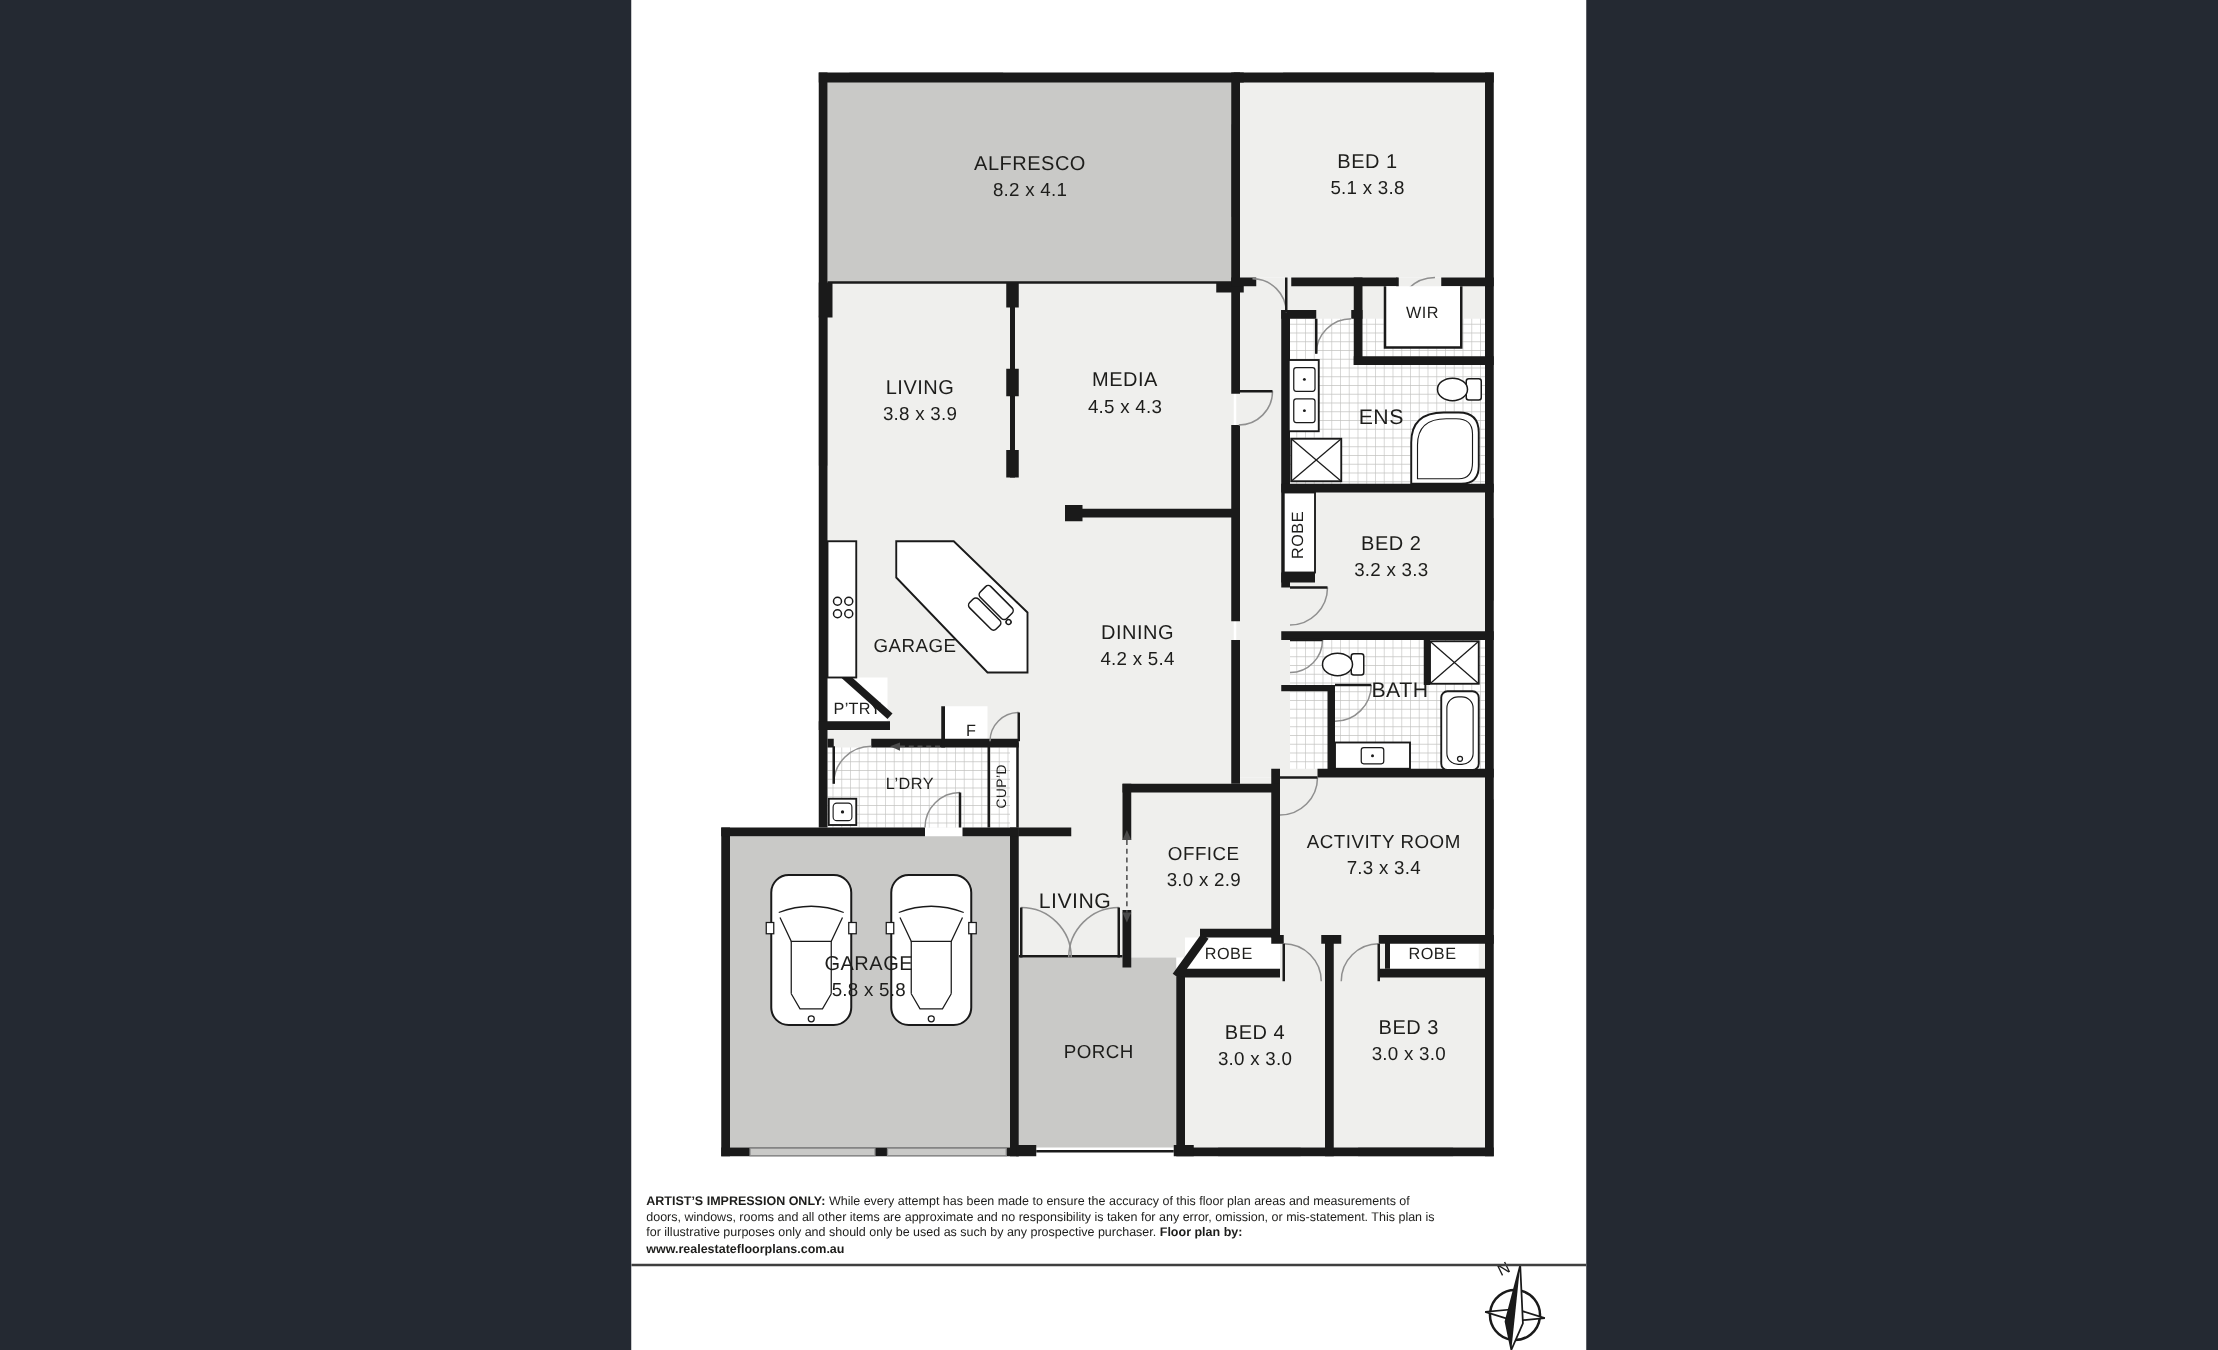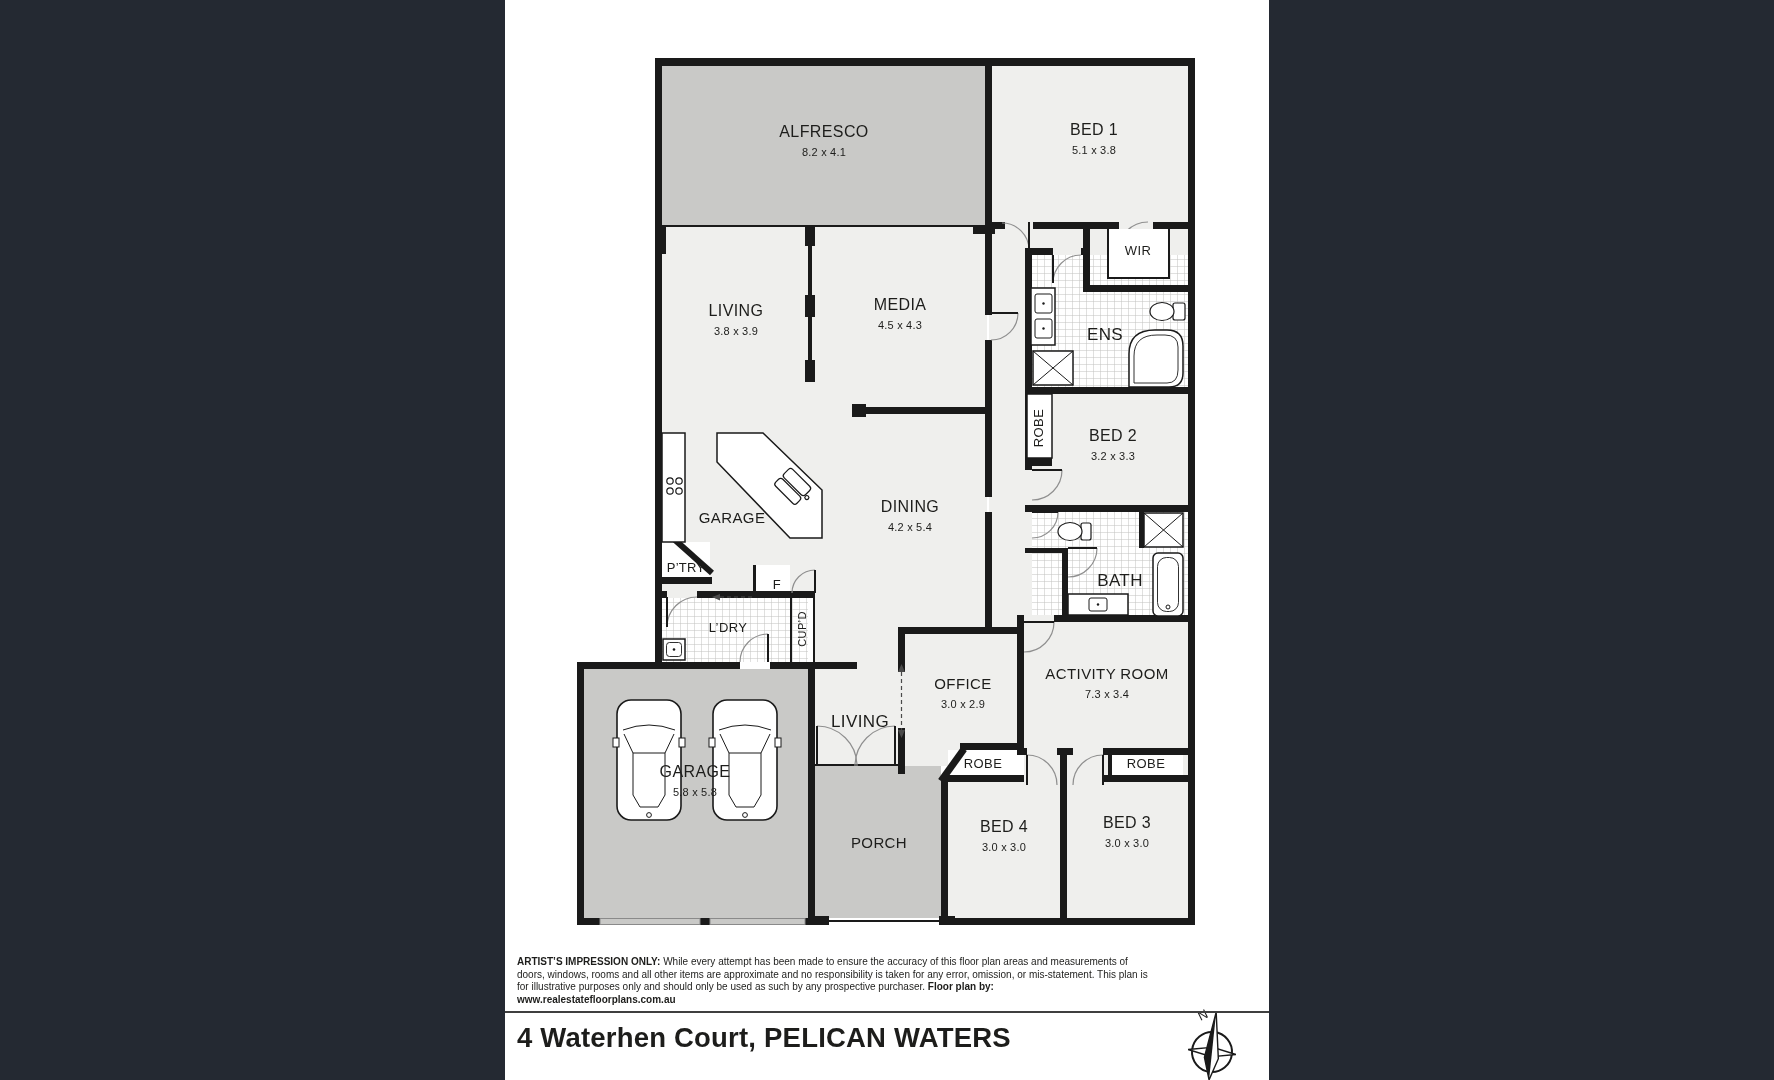--- a/index.html
+++ b/index.html
@@ -19,21 +19,21 @@
     text-align:center;color:#1d1d1b;letter-spacing:.4px;white-space:nowrap;
     line-height:21px;
   }
   .rlabel .nm,.rlabel .dm{display:block}
   .s16{font-size:16px}
   .s15{font-size:15px}
   .s14{font-size:17px}
   .s13{font-size:13px}
   .s11{font-size:11px}
   .s9{font-size:13px;letter-spacing:.2px}
-  .dm{font-size:11px;letter-spacing:.2px}
+  .dm{font-size:15px;letter-spacing:.2px}
   .vert{transform:translate(-50%,-50%) rotate(-90deg)}
   
   .disclaimer{
     position:absolute;left:12px;top:956px;width:636px;
     font-size:10px;line-height:12.6px;color:#1d1d1b;
   }
   .footer-rule{
     position:absolute;left:0;top:1011px;width:764px;height:2px;background:#3f3f3f;
   }
   .address{
@@ -347,21 +347,21 @@
     <span class="nm">BED 2</span>
       <span class="dm">3.2 x 3.3</span>
   </div>
   <div class="rlabel s15" style="left:227px;top:517px">
     <span>GARAGE</span>
   </div>
   <div class="rlabel s16" style="left:405px;top:517px">
     <span class="nm">DINING</span>
       <span class="dm">4.2 x 5.4</span>
   </div>
-  <div class="rlabel s14" style="left:615px;top:580px">
+  <div class="rlabel s14" style="left:615px;top:552px">
     <span>BATH</span>
   </div>
   <div class="rlabel s9" style="left:181px;top:567px">
     <span>P’TRY</span>
   </div>
   <div class="rlabel s13" style="left:272px;top:584px">
     <span>F</span>
   </div>
   <div class="rlabel s13" style="left:223px;top:627px">
     <span>L’DRY</span>
@@ -397,14 +397,13 @@
     <span class="nm">BED 4</span>
       <span class="dm">3.0 x 3.0</span>
   </div>
   <div class="rlabel s16" style="left:622px;top:833px">
     <span class="nm">BED 3</span>
       <span class="dm">3.0 x 3.0</span>
   </div>
 
   <div class="disclaimer"><b>ARTIST’S IMPRESSION ONLY:</b><span> While every attempt has been made to ensure the accuracy of this floor plan areas and measurements of doors, windows, rooms and all other items are approximate and no responsibility is taken for any error, omission, or mis-statement. This plan is for illustrative purposes only and should only be used as such by any prospective purchaser. </span><b>Floor plan by: www.realestatefloorplans.com.au</b></div>
   <div class="footer-rule"></div>
-  <div class="address">4 Waterhen Court, PELICAN WATERS</div>
 </div>
 
 </body></html>

